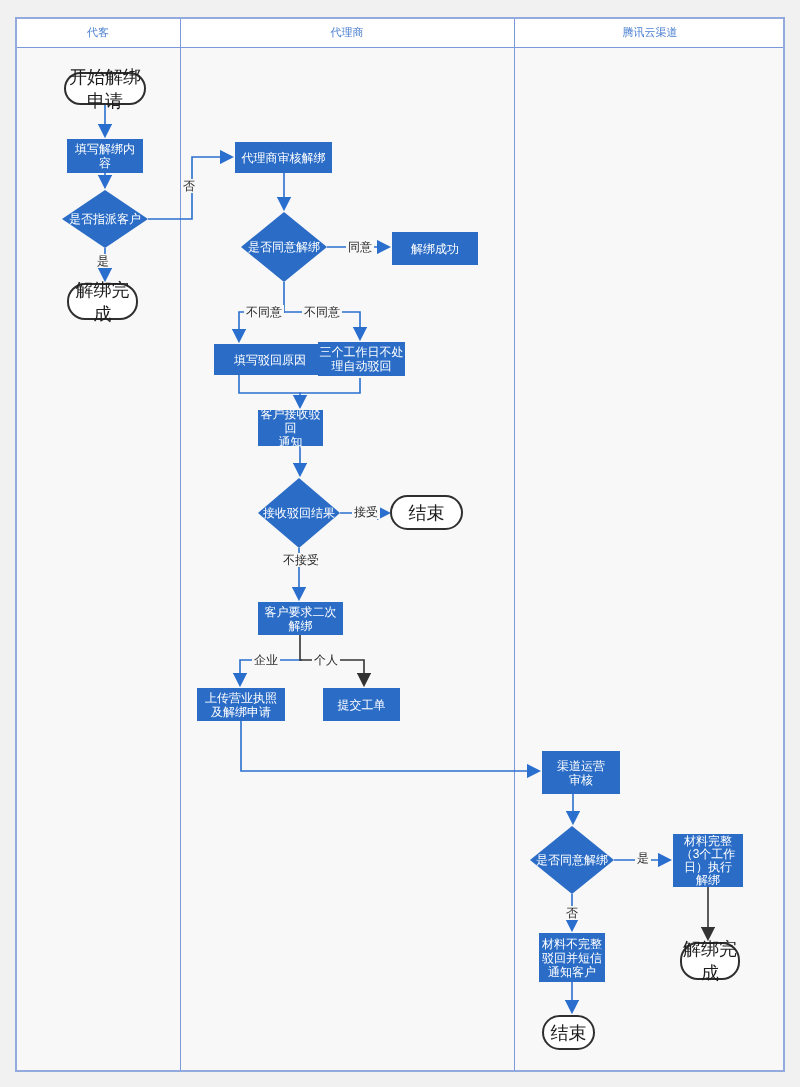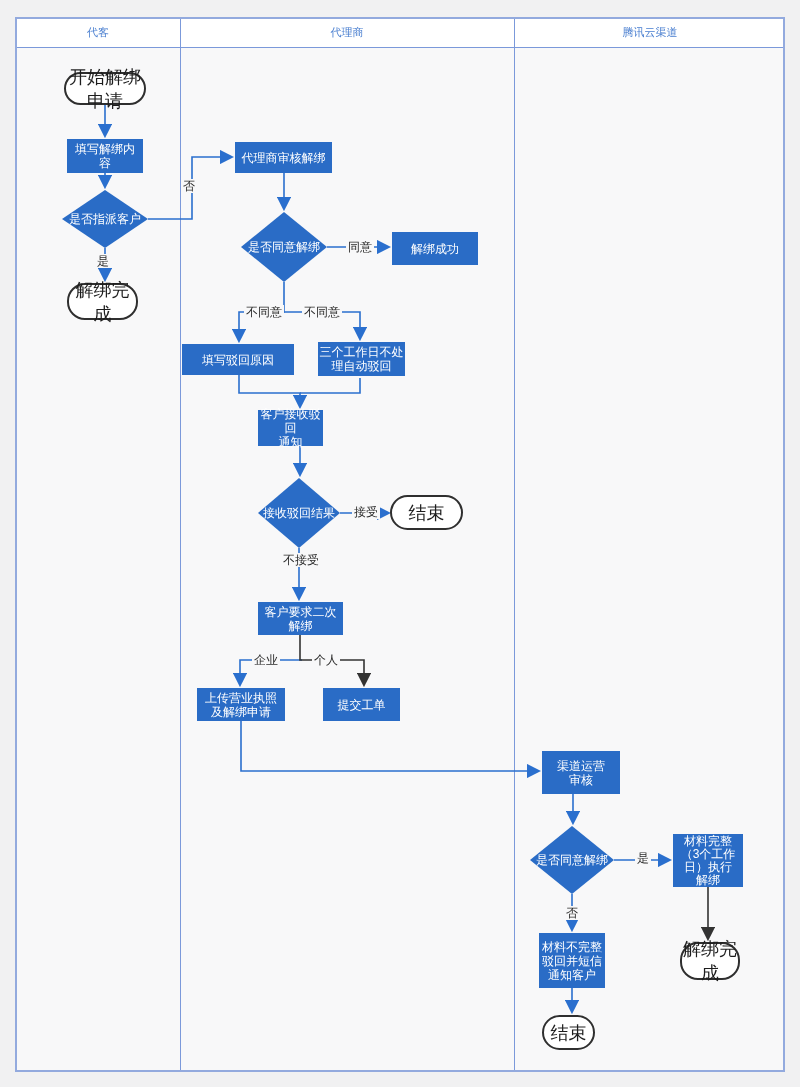--- a/index.html
+++ b/index.html
@@ -93,41 +93,41 @@
 
   <div class="node terminal" style="left:64px;top:72px;width:82px;height:33px">开始解绑申请</div>
   <div class="node proc" style="left:67px;top:139px;width:76px;height:34px">填写解绑内
 容</div>
   <div class="node diamond" style="left:62px;top:190px;width:86px;height:58px">是否指派客户</div>
   <div class="node terminal" style="left:67px;top:283px;width:71px;height:37px">解绑完成</div>
 
   <div class="node proc" style="left:235px;top:142px;width:97px;height:31px">代理商审核解绑</div>
   <div class="node diamond" style="left:241px;top:212px;width:86px;height:70px">是否同意解绑</div>
   <div class="node proc" style="left:392px;top:232px;width:86px;height:33px">解绑成功</div>
-  <div class="node proc" style="left:182px;top:344px;width:112px;height:31px">填写驳回原因</div>
+  <div class="node proc" style="left:214px;top:344px;width:112px;height:31px">填写驳回原因</div>
   <div class="node proc" style="left:318px;top:342px;width:87px;height:34px">三个工作日不处
 理自动驳回</div>
   <div class="node proc" style="left:258px;top:410px;width:65px;height:36px">客户接收驳回
 通知</div>
   <div class="node diamond" style="left:258px;top:478px;width:82px;height:70px">接收驳回结果</div>
   <div class="node terminal" style="left:390px;top:495px;width:73px;height:35px">结束</div>
   <div class="node proc" style="left:258px;top:602px;width:85px;height:33px">客户要求二次
 解绑</div>
   <div class="node proc" style="left:197px;top:688px;width:88px;height:33px">上传营业执照
 及解绑申请</div>
   <div class="node proc" style="left:323px;top:688px;width:77px;height:33px">提交工单</div>
 
   <div class="node proc" style="left:542px;top:751px;width:78px;height:43px">渠道运营
 审核</div>
   <div class="node diamond" style="left:530px;top:826px;width:84px;height:68px">是否同意解绑</div>
   <div class="node proc lh13" style="left:673px;top:834px;width:70px;height:53px">材料完整
 （3个工作
 日）执行
 解绑</div>
-  <div class="node proc" style="left:539px;top:933px;width:66px;height:55px">材料不完整
+  <div class="node proc" style="left:539px;top:933px;width:66px;height:49px">材料不完整
 驳回并短信
 通知客户</div>
   <div class="node terminal" style="left:680px;top:942px;width:60px;height:38px">解绑完成</div>
   <div class="node terminal" style="left:542px;top:1015px;width:53px;height:35px">结束</div>
 
   <span class="elabel" style="left:189px;top:186px">否</span>
   <span class="elabel" style="left:103px;top:261px">是</span>
   <span class="elabel" style="left:360px;top:247px">同意</span>
   <span class="elabel" style="left:264px;top:312px">不同意</span>
   <span class="elabel" style="left:322px;top:312px">不同意</span>

